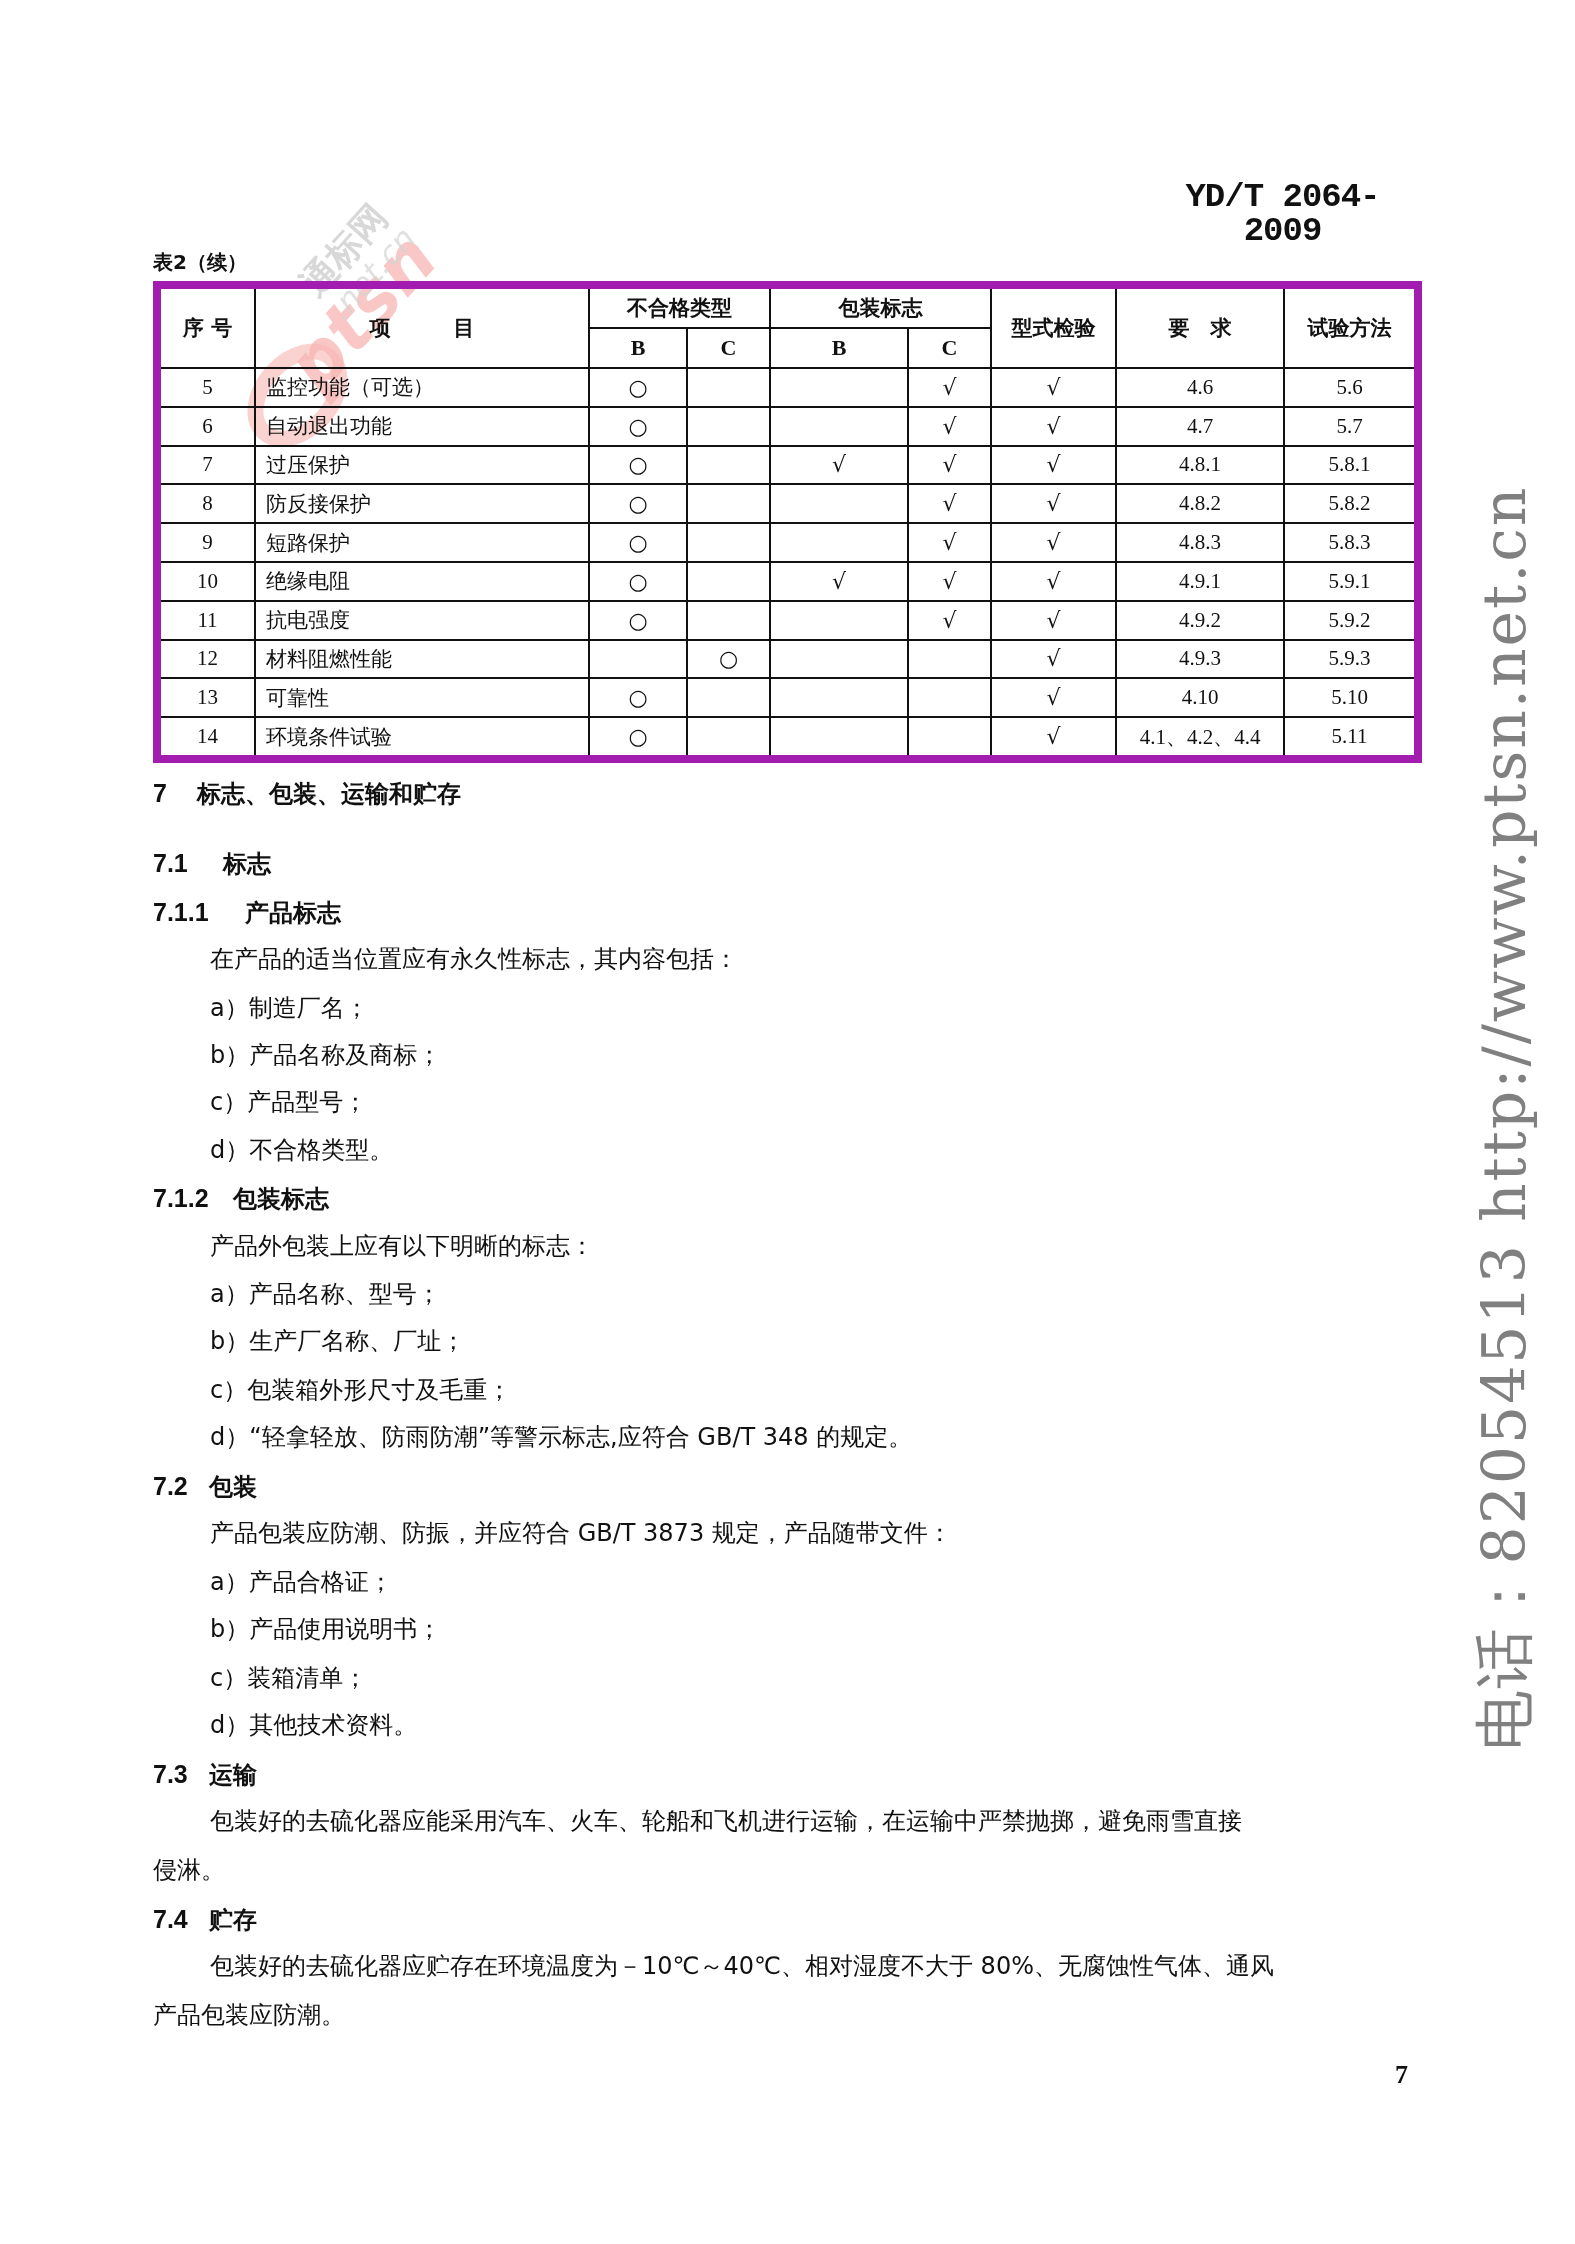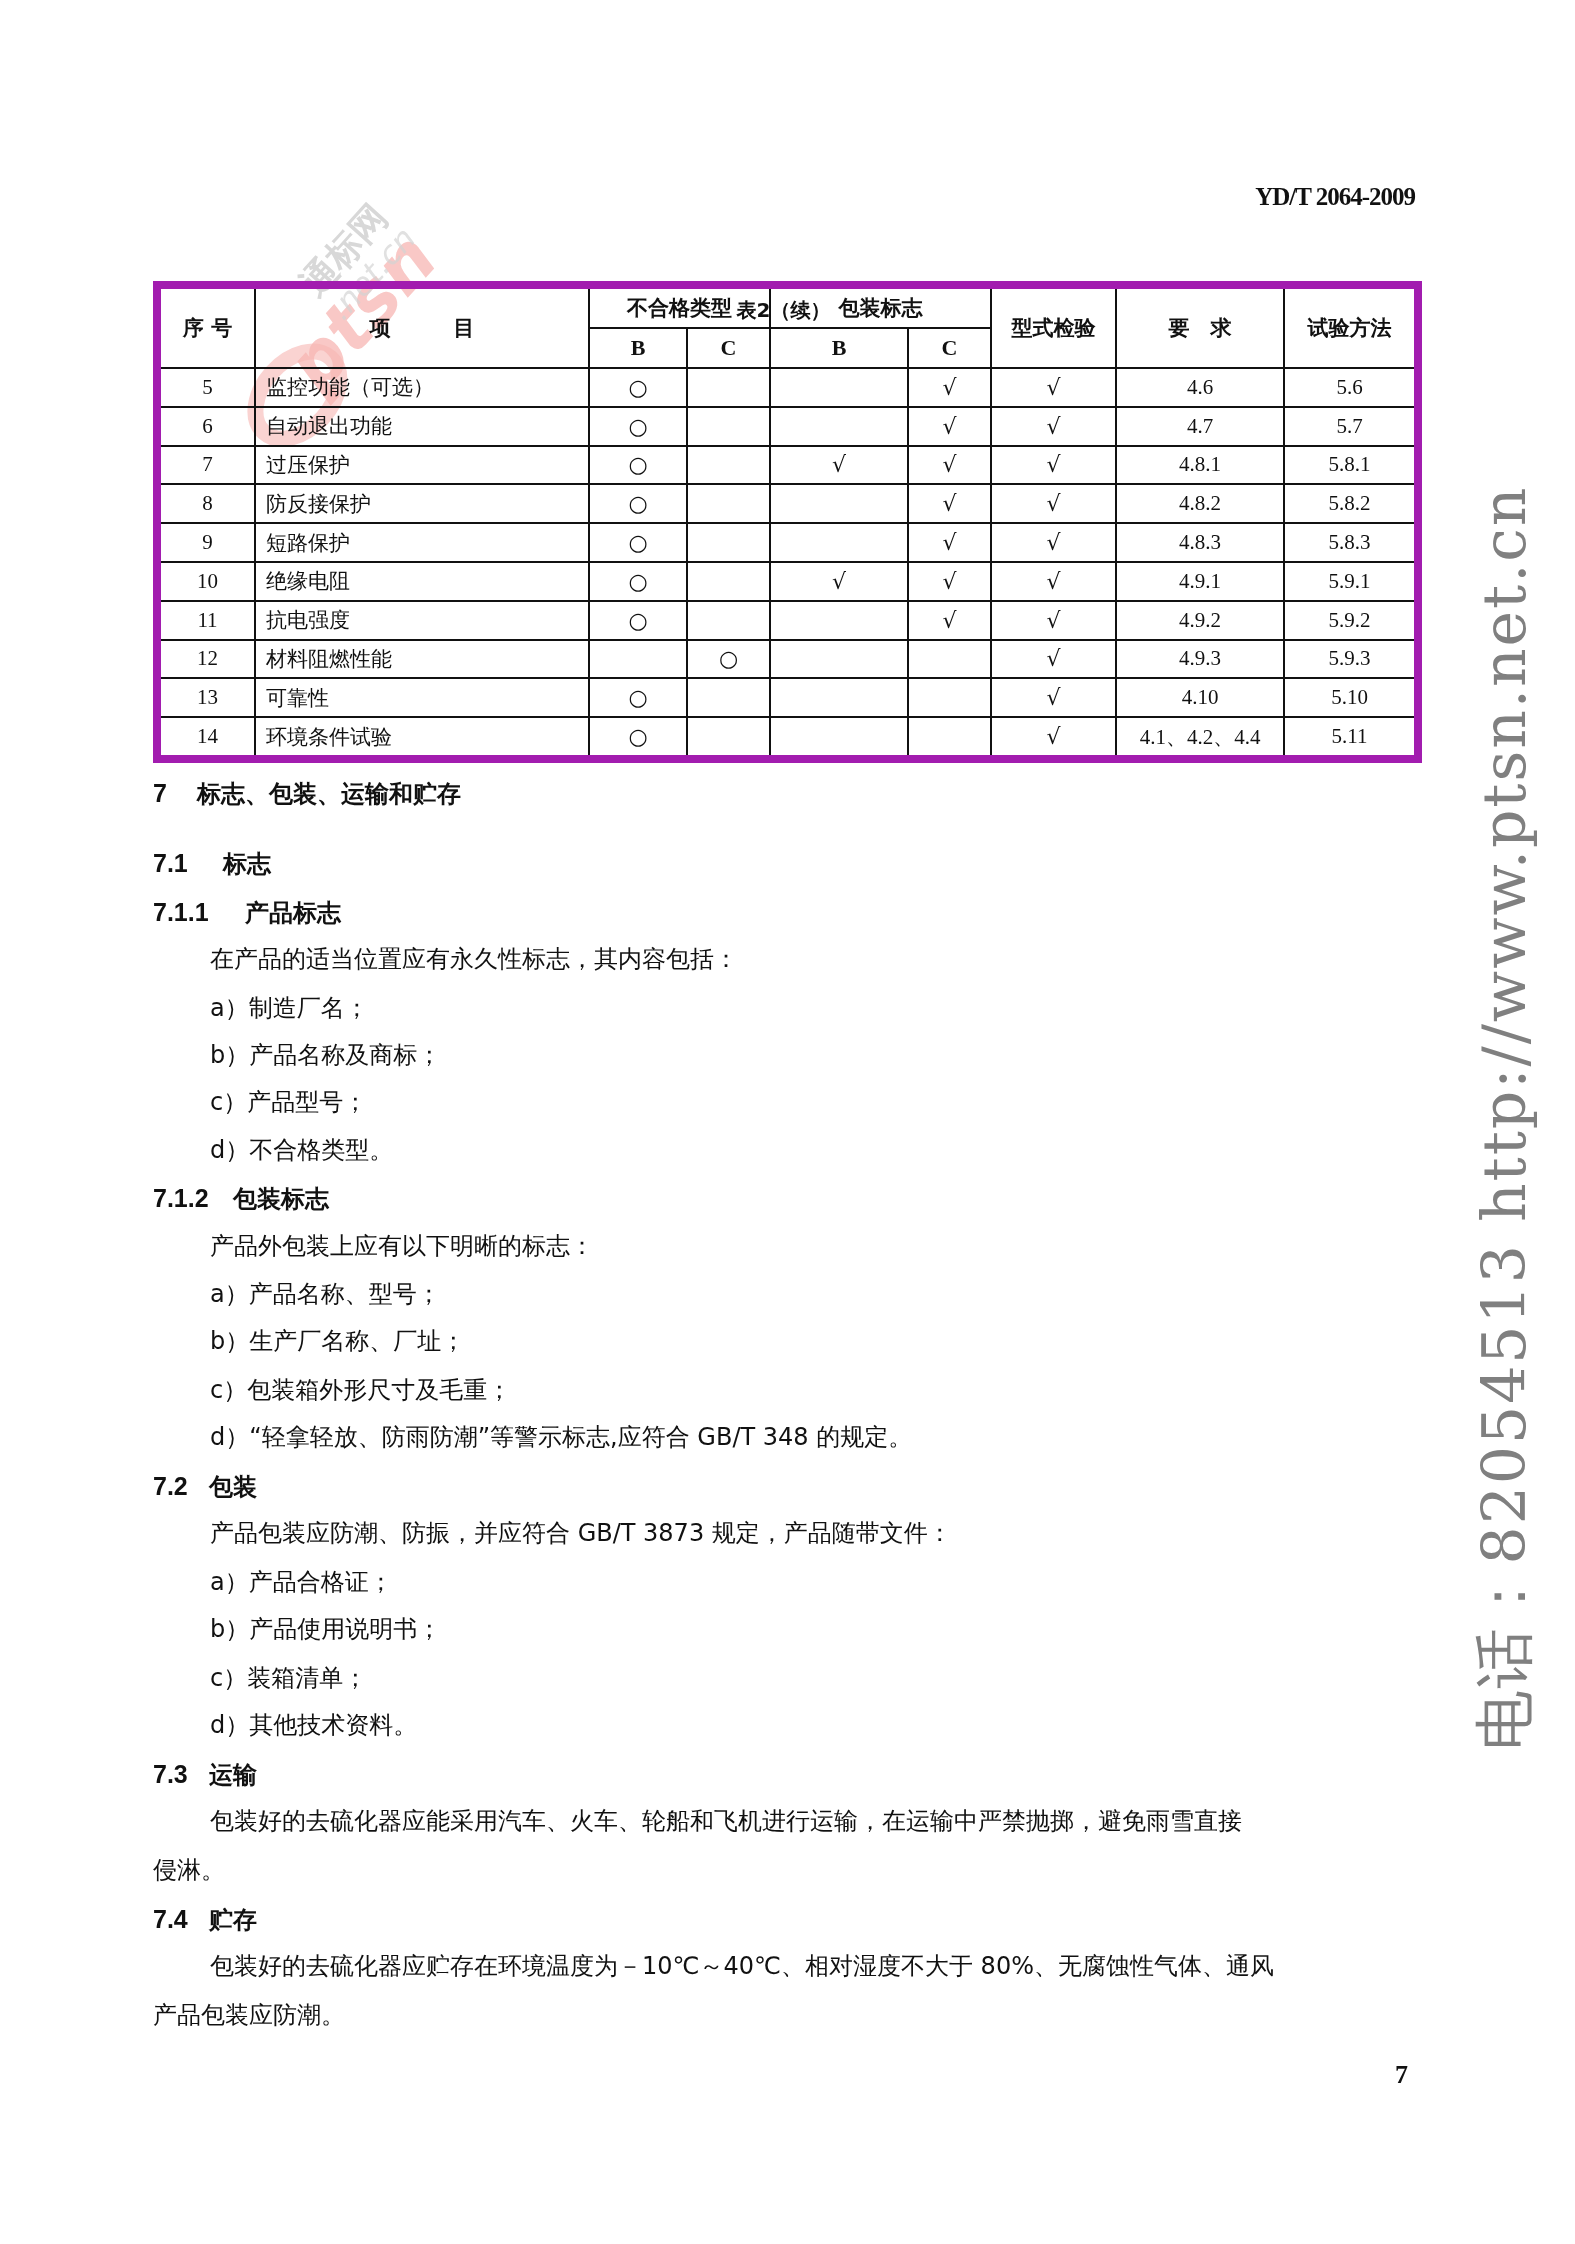--- a/index.html
+++ b/index.html
@@ -1,23 +1,23 @@
 <!DOCTYPE html>
 <html><head>
 <meta charset="utf-8">
 <style>
   html, body { margin:0; padding:0; background:#ffffff; }
   body { width:1575px; height:2244px; position:relative; overflow:hidden;
          font-family:"DejaVu Serif","Liberation Serif",serif; color:#111; }
   .abs { position:absolute; }
-  .std-code { left:1150px; top:180px; width:265px; text-align:right;
-              font-family:Liberation Serif, serif; font-weight:bold;
-              font-size:25px; letter-spacing:-1px; line-height:34px; }
-  .table-caption { left:153px; top:247px; width:1261px; text-align:center;
-              font-family:"DejaVu Sans",sans-serif; font-weight:bold; font-size:20px; line-height:30px;margin-top:48px; }
+  .std-code { left:1150px; top:180px; width:265px; text-align:center;
+              font-family:Liberation Mono, monospace; font-weight:bold;
+              font-size:34px; letter-spacing:-1px; line-height:34px; }
+  .table-caption { left:153px; top:247px; width:1261px; text-align:left;
+              font-family:"DejaVu Sans",sans-serif; font-weight:bold; font-size:20px; line-height:30px; }
   table.spec { position:absolute; left:153px; top:281px; border-collapse:collapse;
                border:8px solid #a21caf; table-layout:fixed; font-size:21px; }
   table.spec td, table.spec th { border:2px solid #111; padding:0; text-align:center;
                vertical-align:middle; font-weight:normal; }
   table.spec th { font-family:"DejaVu Sans",sans-serif; font-weight:bold; font-size:21px; height:38px; }
   table.spec th.bc { font-family:"Liberation Serif",serif; font-size:22px; }
   table.spec td { height:36.8px; font-family:"Liberation Serif",serif; }
   table.spec td.item { text-align:left; padding-left:10px; font-family:"DejaVu Sans",sans-serif; font-size:21px; }
   table.spec td.mark { font-family:"DejaVu Sans",sans-serif; font-size:22px; }
   .line { left:153px; font-size:24px; line-height:43px; white-space:nowrap;

